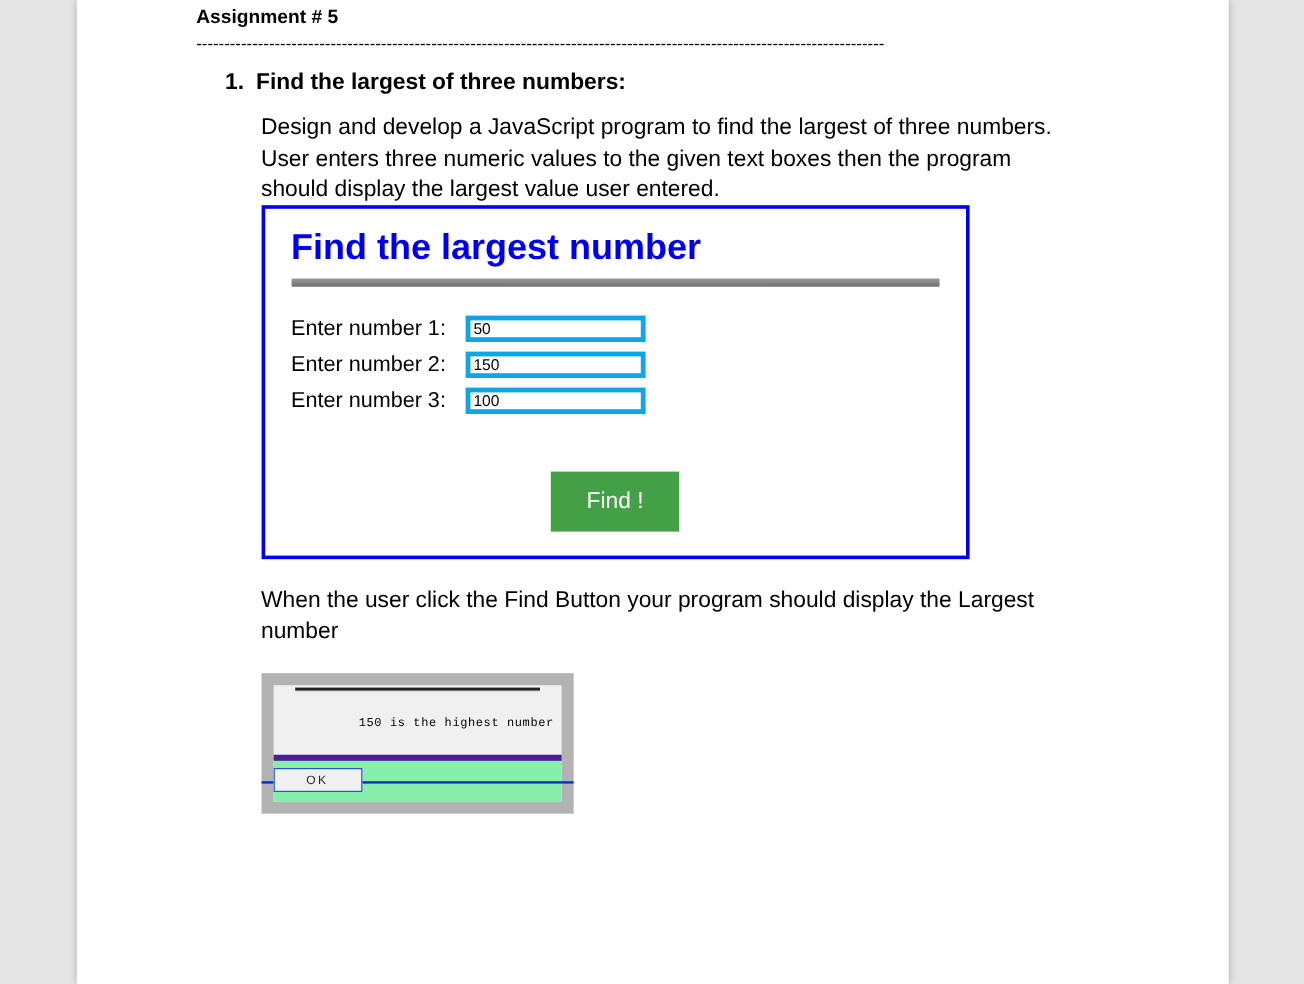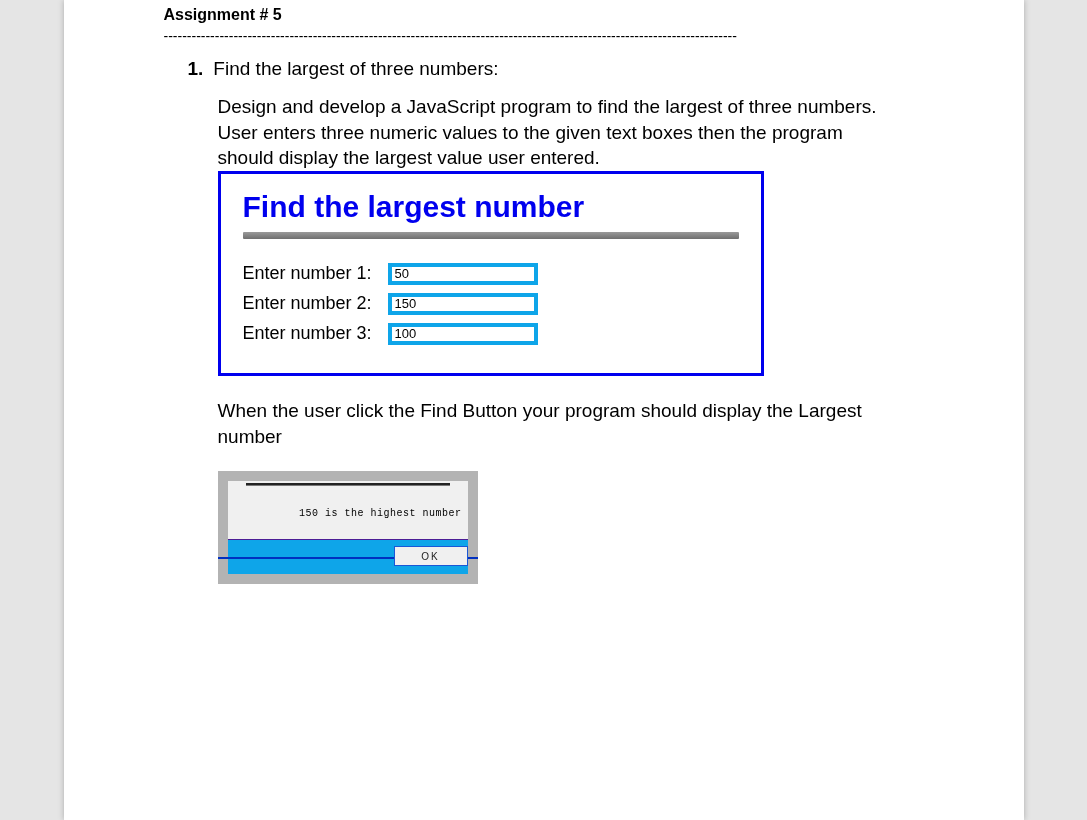--- a/index.html
+++ b/index.html
@@ -35,31 +35,31 @@
       margin: 0 0 14px 0;
     }
     .q-row {
       display: flex;
       align-items: flex-start;
       gap: 10px;
       margin-left: 24px;
       margin-bottom: 14px;
     }
     .q-num { font-weight: 700; font-size: 19px; }
-    .q-title { font-weight: 400; font-size: 19px; }
+    .q-title { font-weight: 700; font-size: 19px; }
     .q-desc {
       font-size: 19px;
       margin-left: 54px;
       margin-right: 10px;
       line-height: 1.35;
     }
     .app-box {
       border: 3px solid #0000ee;
       margin-left: 54px;
-      width: 546px;
+      width: 590px;
       padding: 10px 22px 20px 22px;
     }
     .app-heading {
       color: #0000ee;
       font-weight: 800;
       font-size: 30px;
       margin: 6px 0 8px 0;
     }
     .rule {
       height: 7px;
@@ -113,25 +113,25 @@
     }
     .dialog-line2 { height:1px; background:#777; margin:0 18px 0 18px; }
     .dialog-msg {
       text-align: right;
       font-size: 10px;
       letter-spacing: 0.5px;
       padding: 22px 6px 20px 6px;
       font-family: Liberation Mono, monospace;
     }
     .dialog-divider {
-      border-top: 1px solid #4c1d95;
-      background: #0ea5e9;
+      border-top: 5px solid #4c1d95;
+      background: #86efac;
       padding: 6px 0 8px 0;
       display: flex;
-      justify-content: flex-end;
+      justify-content: flex-start;
       position: relative;
     }
     .dialog-blue-stripe {
       position: absolute;
       left: -10px; right: -10px;
       top: 50%;
       height: 2px;
       background: #0030c0;
       z-index: 0;
     }
@@ -176,20 +176,23 @@
       </div>
       <div class="field-row">
         <label>Enter number 2:</label>
         <input type="text" value="150" style="">
       </div>
       <div class="field-row">
         <label>Enter number 3:</label>
         <input type="text" value="100" style="">
       </div>
 
+      <div class="find-wrap">
+        <button class="find-btn">Find !</button>
+      </div>
     </div>
 
     <div class="after-text">When the user click the Find Button your program should display the Largest number</div>
 
     <div class="dialog-outer">
       <div class="dialog-topline"></div>
       <div class="dialog-line2"></div>
       <div class="dialog-msg">150 is the highest number</div>
       <div class="dialog-divider">
         <div class="dialog-blue-stripe"></div>

